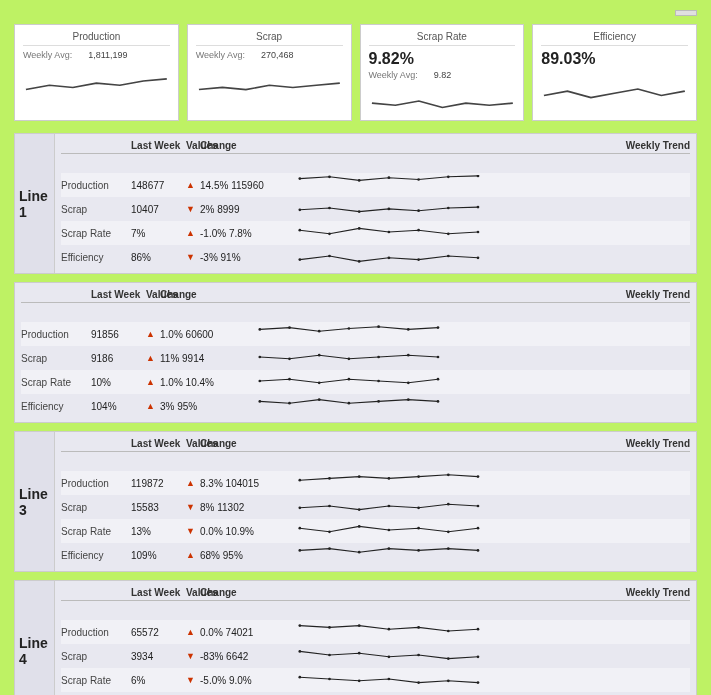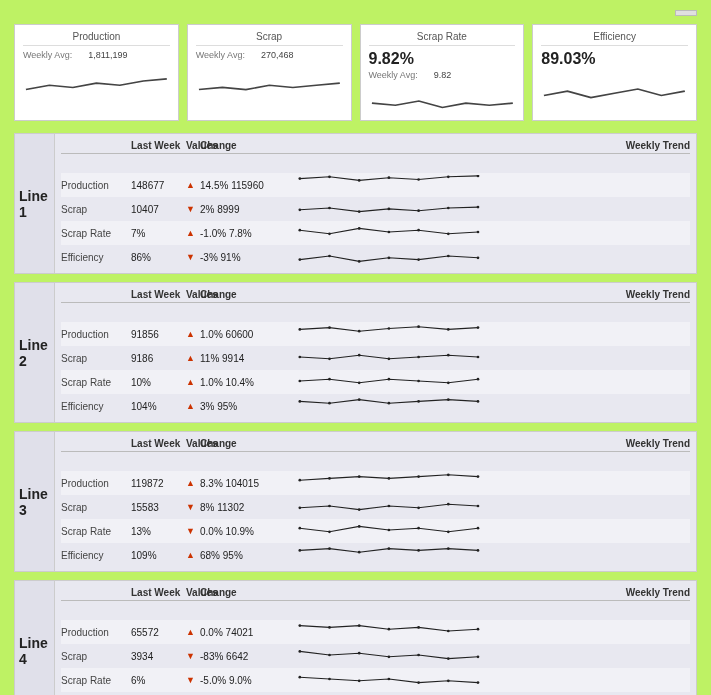--- a/index.html
+++ b/index.html
@@ -280,21 +280,20 @@
                 <circle cx="101" cy="12" r="1.5" fill="#222"></circle>
                 <circle cx="134" cy="14" r="1.5" fill="#222"></circle>
                 <circle cx="167" cy="10" r="1.5" fill="#222"></circle>
                 <circle cx="200" cy="12" r="1.5" fill="#222"></circle>
                 <polyline points="2,14 35,10 68,16 101,12 134,14 167,10 200,12" fill="none" stroke="#222" stroke-width="1.2"></polyline>
               </svg></span>
           </div>
         </div>
       </div>
       <div class="line-section">
-        <div class="line-label">Line 2</div>
         <div class="line-content">
           <div class="line-table-header" style="grid-template-columns: 70px 55px 14px 70px 1fr;">
     <span></span>
     <span>Last Week</span>
     <span>Values</span>
     <span>Change</span>
     <span class="weekly-trend-header">Weekly Trend</span>
   </div>
           <div class="line-row" style="grid-template-columns: 70px 55px 14px 70px 1fr;">
             <span class="metric-name">Production</span>

